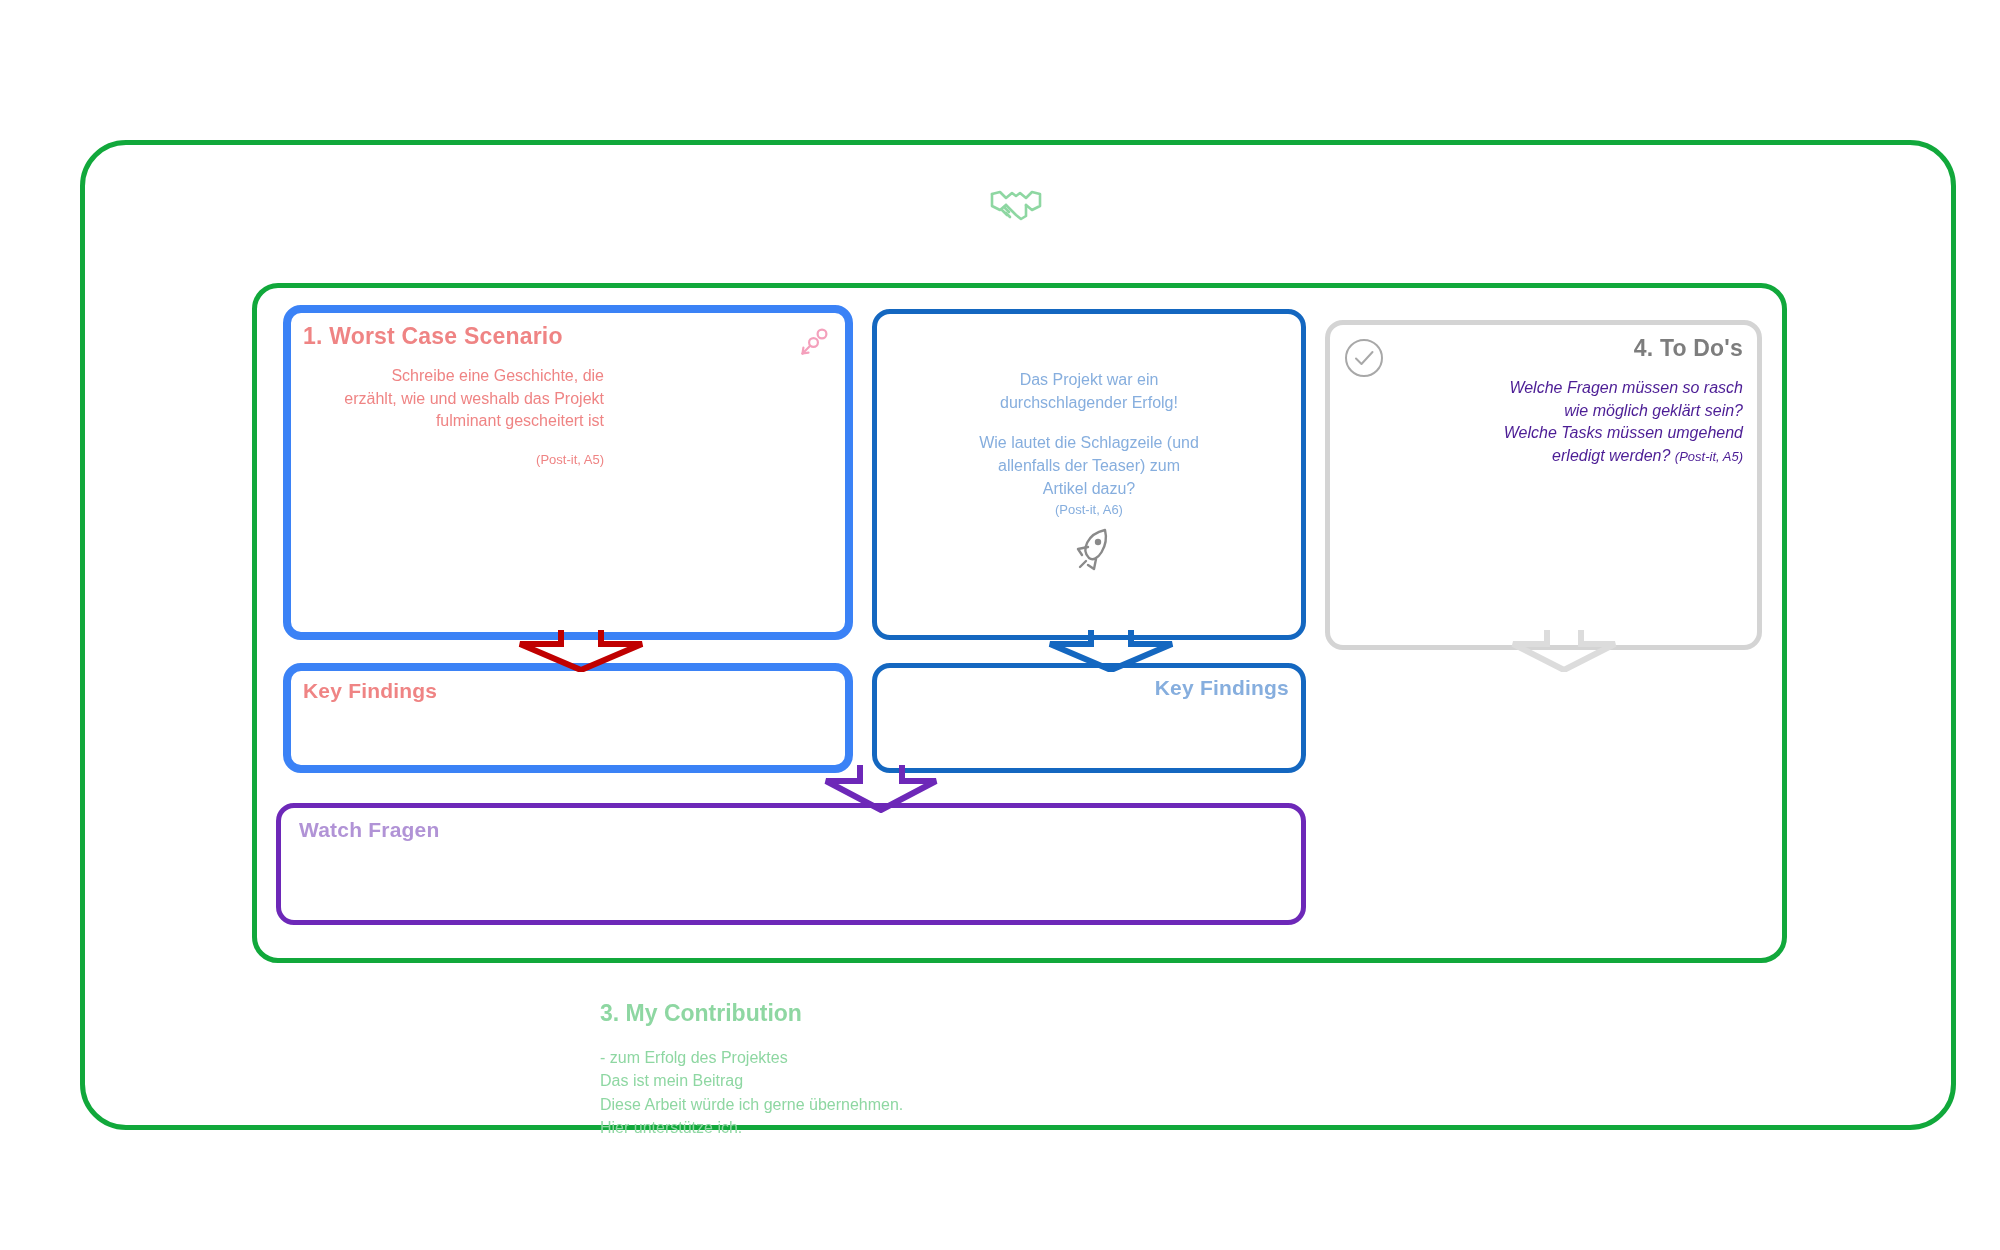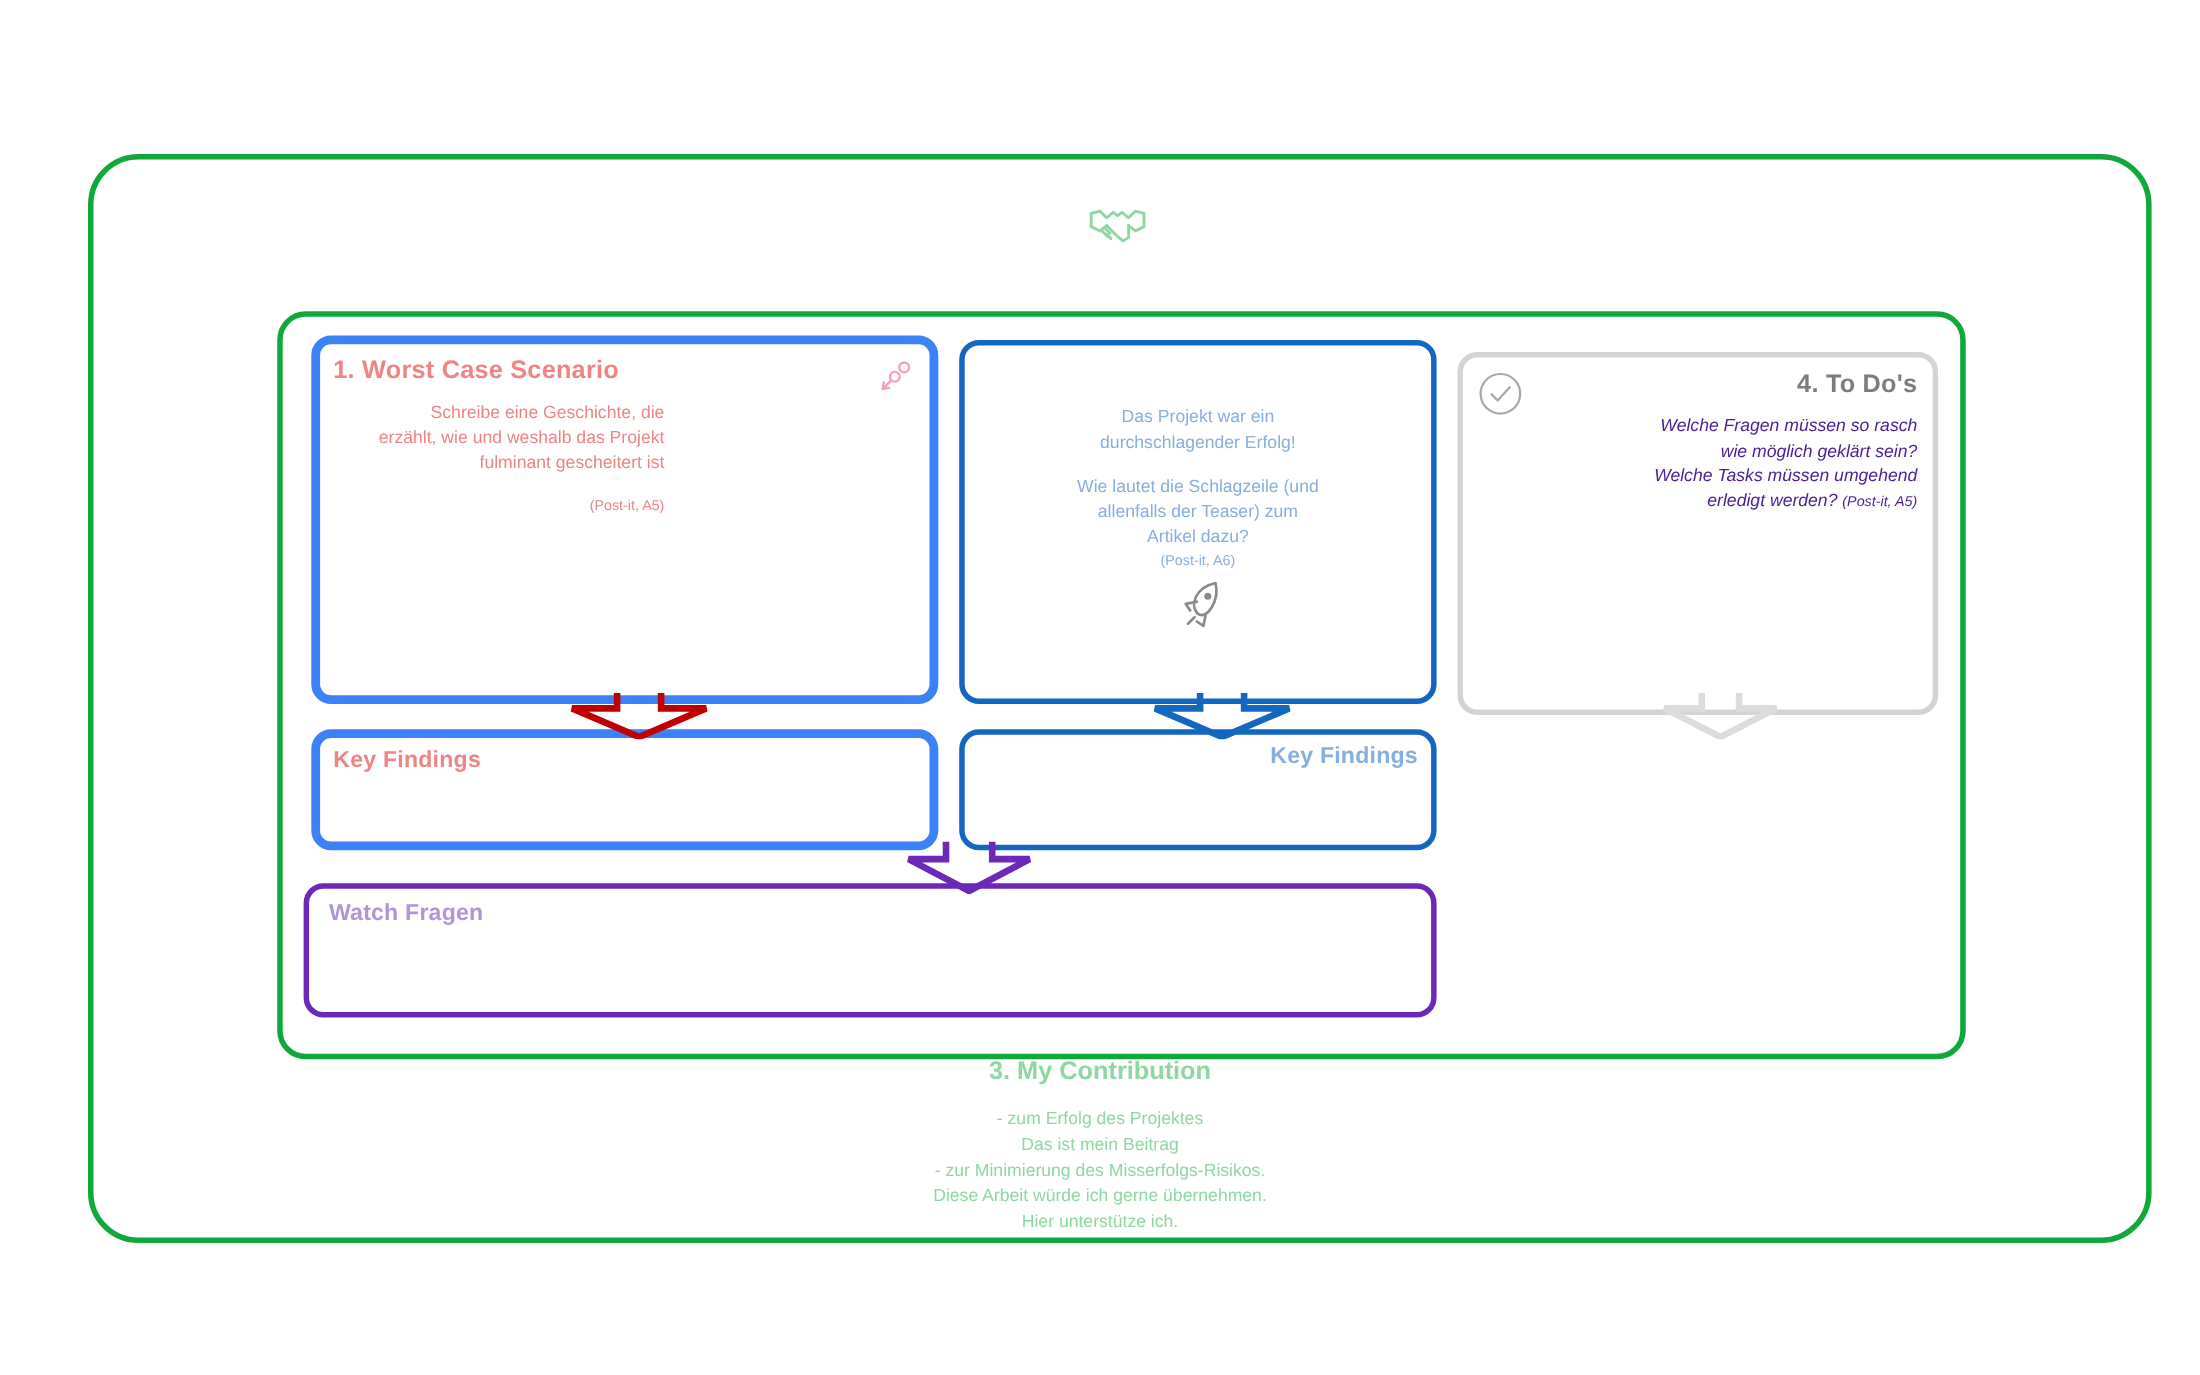--- a/index.html
+++ b/index.html
@@ -138,23 +138,22 @@
 
   #arrow-red    { left: 516px;  top: 630px; width: 130px; height: 42px; }
   #arrow-blue   { left: 1046px; top: 630px; width: 130px; height: 42px; }
   #arrow-gray   { left: 1509px; top: 630px; width: 110px; height: 42px; }
   #arrow-purple { left: 822px;  top: 765px; width: 118px; height: 48px; }
 
   
   #contribution {
     position: absolute;
     left: 600px;
-    top: 960px;
+    top: 1000px;
     width: 800px;
-    text-align: center;
   }
   #contribution .contrib-title {
     font-size: 23px;
     font-weight: bold;
     margin-bottom: 19px;
   }
   #contribution .contrib-line {
     font-size: 16px;
     line-height: 1.46;
   }
@@ -275,18 +274,17 @@
   <div class="arrow" id="arrow-purple">
     <svg viewBox="0 0 118 48" width="118" height="48" fill="none" stroke="#6d28b8" stroke-width="6" stroke-linejoin="miter">
       <path d="M38 0 L38 16 L4 16 L59 45 L114 16 L80 16 L80 0"></path>
     </svg>
   </div>
 
   <div id="contribution">
     <div class="contrib-title txt-green">3. My Contribution</div>
     <div class="contrib-line txt-green">- zum Erfolg des Projektes</div>
     <div class="contrib-line txt-green">Das ist mein Beitrag</div>
-    <div class="contrib-line txt-green">- zur Minimierung des Misserfolgs-Risikos.</div>
     <div class="contrib-line txt-green">Diese Arbeit würde ich gerne übernehmen.</div>
     <div class="contrib-line txt-green">Hier unterstütze ich.</div>
   </div>
 
 </div>
 
 </body></html>

